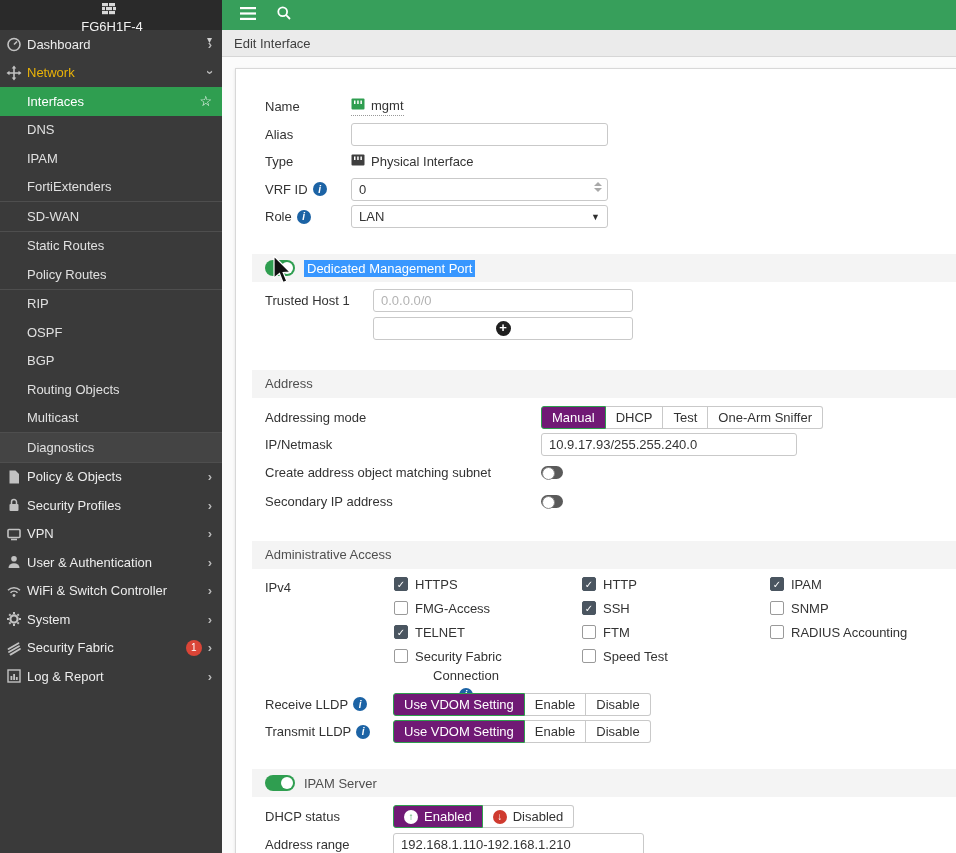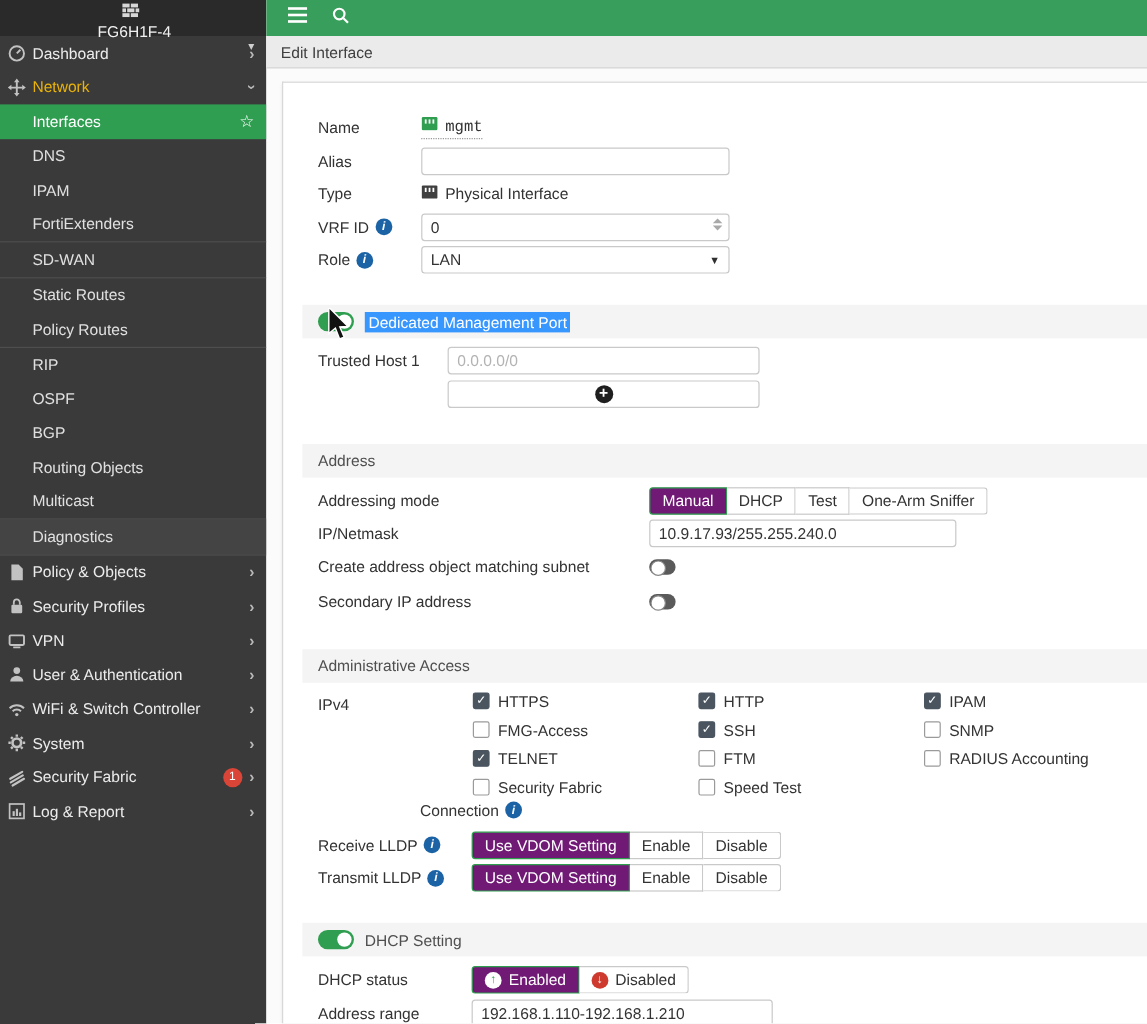--- a/index.html
+++ b/index.html
@@ -36,21 +36,21 @@
   .flabel { flex:0 0 86px; display:flex; align-items:center; gap:5px; }
   .flabel.w108 { flex-basis:108px; }
   .flabel.w128 { flex-basis:128px; }
   .flabel.w276 { flex-basis:276px; }
   .flabel.w85  { flex-basis:85px; align-self:flex-start; margin-top:3px; }
 
   .tinput { height:23px; border:1px solid #c9c9c9; border-radius:3px; padding:0 7px; font-size:13px; color:#333; font-family:"Liberation Sans",sans-serif; background:#fff; }
   .tinput::placeholder { color:#b3b3b3; }
   .w257 { width:257px; } .w260 { width:260px; } .w256 { width:256px; } .w251 { width:251px; }
 
-  .value-underline { display:inline-flex; align-items:center; gap:6px; border-bottom:1px dotted #999; padding-bottom:2px;font-family:Liberation Mono, monospace; }
+  .value-underline { display:inline-flex; align-items:center; gap:6px; border-bottom:1px dotted #999; padding-bottom:2px; }
   .plain-value { display:inline-flex; align-items:center; gap:6px; }
 
   .num-wrap { position:relative; display:inline-flex; }
   .spinner { position:absolute; right:6px; top:4px; display:flex; flex-direction:column; gap:2px; }
   .spin-up { width:0; height:0; border-left:4px solid transparent; border-right:4px solid transparent; border-bottom:4px solid #a9a9a9; }
   .spin-dn { width:0; height:0; border-left:4px solid transparent; border-right:4px solid transparent; border-top:4px solid #a9a9a9; }
 
   .select-wrap { position:relative; display:inline-flex; align-items:center; }
   .select-wrap .sel-caret { position:absolute; right:8px; font-size:9px; color:#2f2f2f; }
 
@@ -74,21 +74,21 @@
 
   .add-btn { height:23px; border:1px solid #c9c9c9; border-radius:3px; background:#fff; display:flex; align-items:center; justify-content:center; cursor:pointer; }
   .plus-circle { width:15px; height:15px; border-radius:50%; background:#1f1f1f; color:#fff; font-size:13px; line-height:14px; text-align:center; font-weight:bold; }
 
   .admin-controls { margin-left:44px; display:flex; font-size:13px; color:#333; }
   .cb-col { width:188px; display:flex; flex-direction:column; gap:9px; }
   .cb-col.last { width:auto; }
   .cb-item { display:flex; align-items:center; gap:7px; height:15px; }
   .cb { width:14px; height:14px; border:1px solid #9a9a9a; border-radius:2px; background:#fff; flex:0 0 14px; display:flex; align-items:center; justify-content:center; font-size:10px; color:#fff; }
   .cb.checked { background:#4a5560; border-color:#4a5560; }
-  .cb-wrap2 { margin-left:-44px; display:flex; align-items:center; gap:5px; margin-top:4px; height:15px; }
+  .cb-wrap2 { margin-left:-44px; display:flex; align-items:center; gap:5px; margin-top:4px; height:15px;flex-direction:column; }
 
   .status-ico { width:14px; height:14px; border-radius:50%; display:inline-flex; align-items:center; justify-content:center; font-size:10px; font-weight:bold; }
   .status-ico.up { background:#fff; color:#2f9e4e; }
   .status-ico.down { background:#cf3a2f; color:#fff; }
 
   .cursor-overlay { position:absolute; left:273px; top:256px; z-index:50; pointer-events:none; }
 </style>
 </head>
 <body>
 
@@ -498,21 +498,21 @@
           </span>
           <span class="seg">
             <span class="segbtn sel">Use VDOM Setting</span>
             <span class="segbtn">Enable</span>
             <span class="segbtn">Disable</span>
           </span>
         </div>
 
         <div class="section-bar m-top26 m-bot8">
           <span class="toggle"></span>
-          <span>DHCP Setting</span>
+          <span>IPAM Server</span>
         </div>
 
         <div class="frow">
           <span class="flabel w128">DHCP status</span>
           <span class="seg">
             <span class="segbtn sel">
               <span class="status-ico up">↑</span>
               <span>Enabled</span>
             </span>
             <span class="segbtn">

